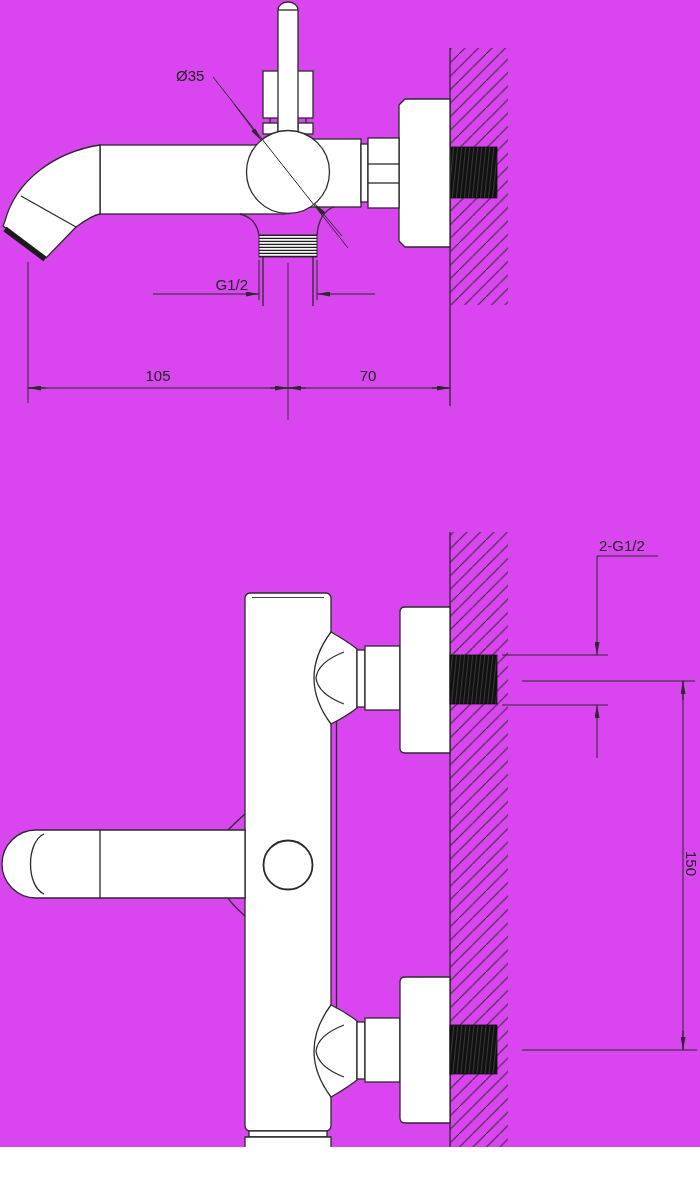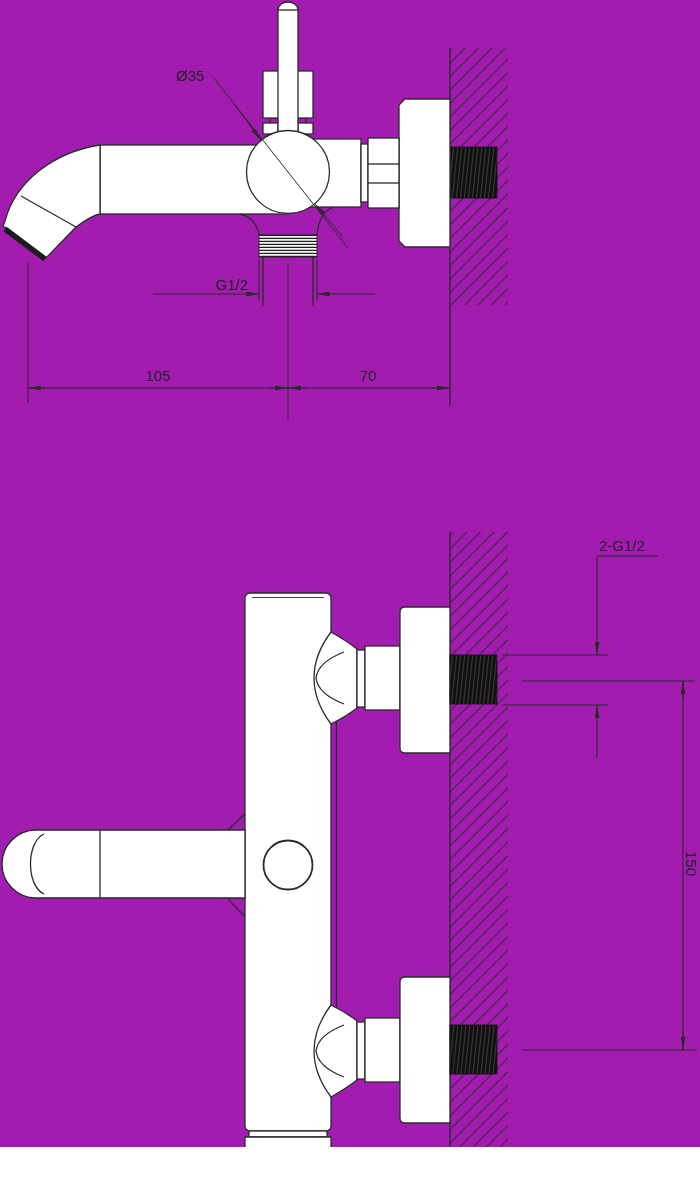--- a/index.html
+++ b/index.html
@@ -1,16 +1,16 @@
 <!DOCTYPE html>
 <html><head>
 <meta charset="utf-8">
 <style>
   html,body{margin:0;padding:0;background:#ffffff;}
-  .stage{position:relative;width:700px;height:1147px;background:#a21caf;overflow:hidden;}
+  .stage{position:relative;width:700px;height:1147px;background:#d946ef;overflow:hidden;}
   svg{display:block;}
   text{font-family:"Liberation Sans","DejaVu Sans",sans-serif;font-size:15px;fill:#222222;}
   .ln{stroke:#2b2b2b;stroke-width:1.3;fill:none;}
   .fillw{fill:#ffffff;stroke:#2b2b2b;stroke-width:1.3;}
   .thin{stroke:#2b2b2b;stroke-width:0.9;fill:none;}
   .dim{stroke:#2b2b2b;stroke-width:1;fill:none;}
 </style>
 </head>
 <body>
 

